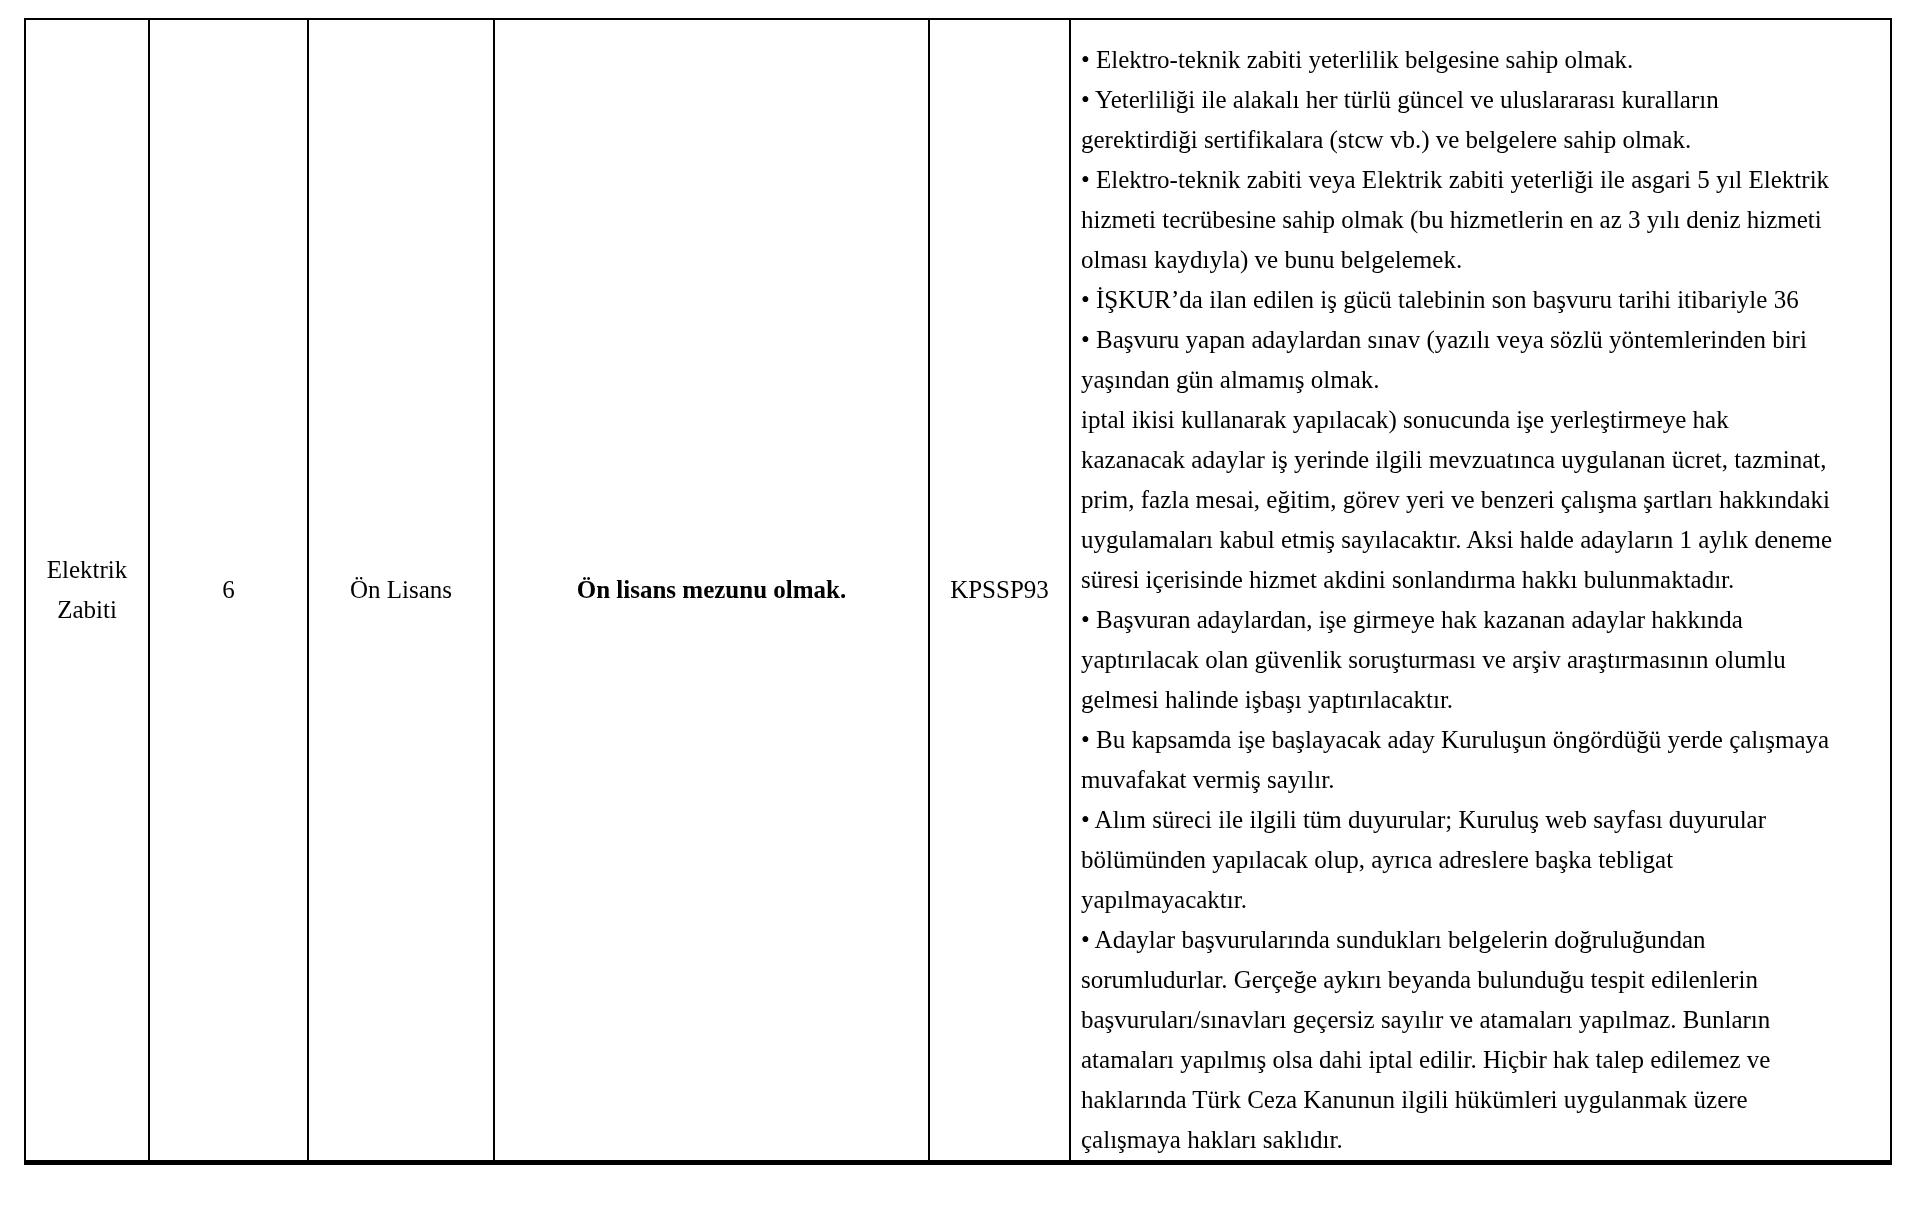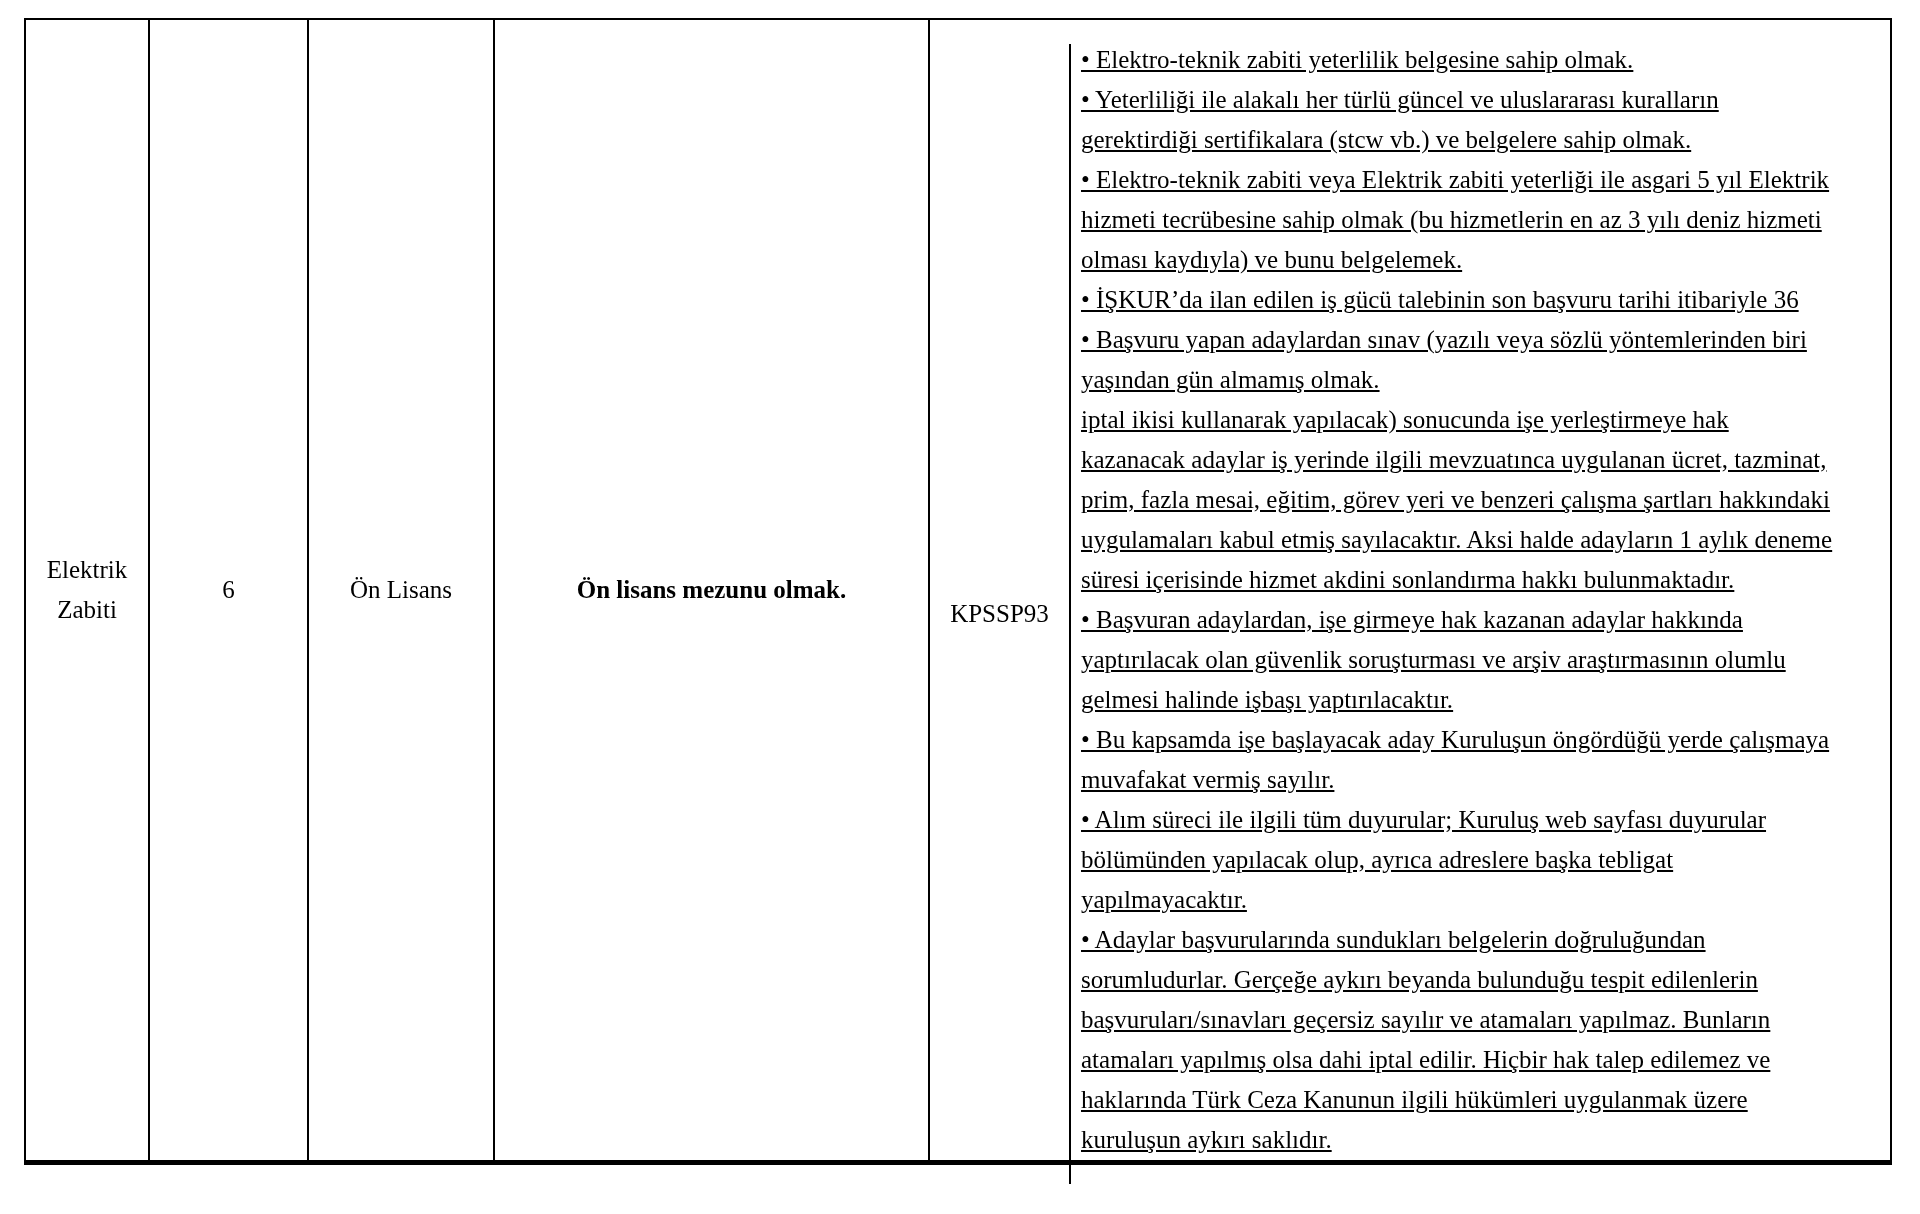--- a/index.html
+++ b/index.html
@@ -28,35 +28,34 @@
     flex-direction: row;
     background: #ffffff;
   }
   .cell {
     box-sizing: border-box;
     border-right: 2px solid #000000;
     height: 100%;
   }
   .cell:last-child {
     border-right: none;
-    text-decoration: underline;
   }
   .cell.centered {
     display: flex;
     align-items: center;
     justify-content: center;
     text-align: center;
     font-size: 25px;
     line-height: 40px;
   }
   .col-title   { width: 124px; padding: 0 6px; }
   .col-quota   { width: 159px; }
   .col-edu     { width: 186px; }
   .col-edureq  { width: 435px; padding: 0 8px; font-weight: bold; }
-  .col-exam    { width: 141px; margin-top: 24px; }
+  .col-exam    { width: 141px; }
   .col-req     {
     flex: 1;
     padding: 20px 4px 0 10px;
     font-size: 25px;
     line-height: 40px;
     overflow: hidden;
   }
   .req-line {
     white-space: nowrap;
   }
@@ -108,17 +107,17 @@
         <div class="req-line">• Bu kapsamda işe başlayacak aday Kuruluşun öngördüğü yerde çalışmaya</div>
         <div class="req-line">muvafakat vermiş sayılır.</div>
         <div class="req-line">• Alım süreci ile ilgili tüm duyurular; Kuruluş web sayfası duyurular</div>
         <div class="req-line">bölümünden yapılacak olup, ayrıca adreslere başka tebligat</div>
         <div class="req-line">yapılmayacaktır.</div>
         <div class="req-line">• Adaylar başvurularında sundukları belgelerin doğruluğundan</div>
         <div class="req-line">sorumludurlar. Gerçeğe aykırı beyanda bulunduğu tespit edilenlerin</div>
         <div class="req-line">başvuruları/sınavları geçersiz sayılır ve atamaları yapılmaz. Bunların</div>
         <div class="req-line">atamaları yapılmış olsa dahi iptal edilir. Hiçbir hak talep edilemez ve</div>
         <div class="req-line">haklarında Türk Ceza Kanunun ilgili hükümleri uygulanmak üzere</div>
-        <div class="req-line">kuruluşun aykırı saklıdır.</div>
+        <div class="req-line">çalışmaya hakları saklıdır.</div>
       </div>
 
   </div>
 </div>
 
 </body></html>

